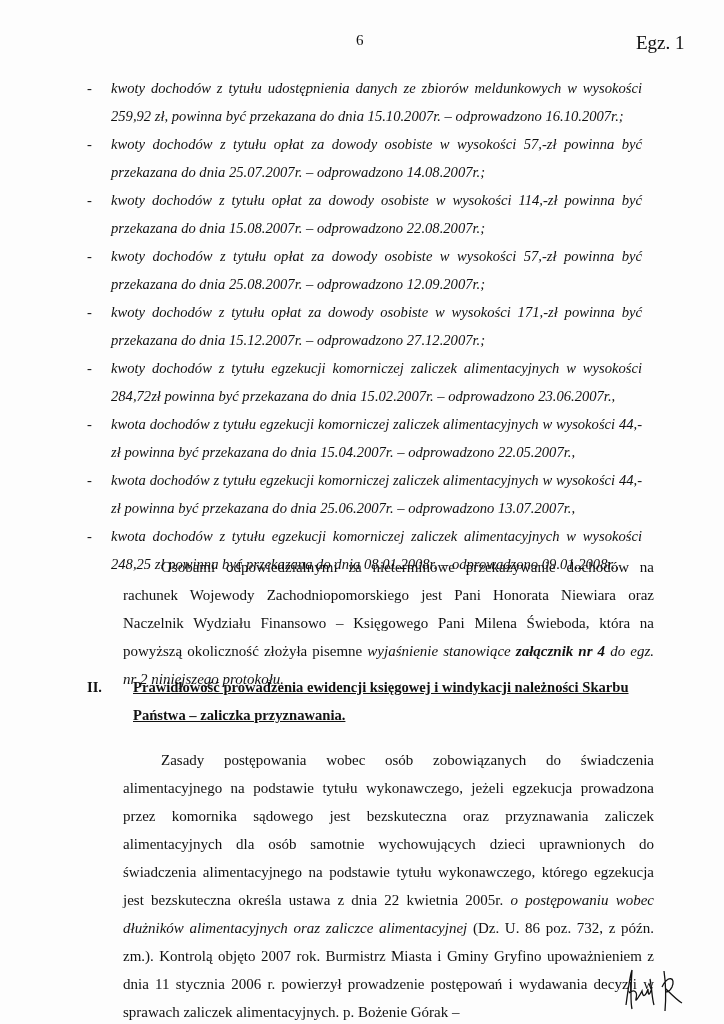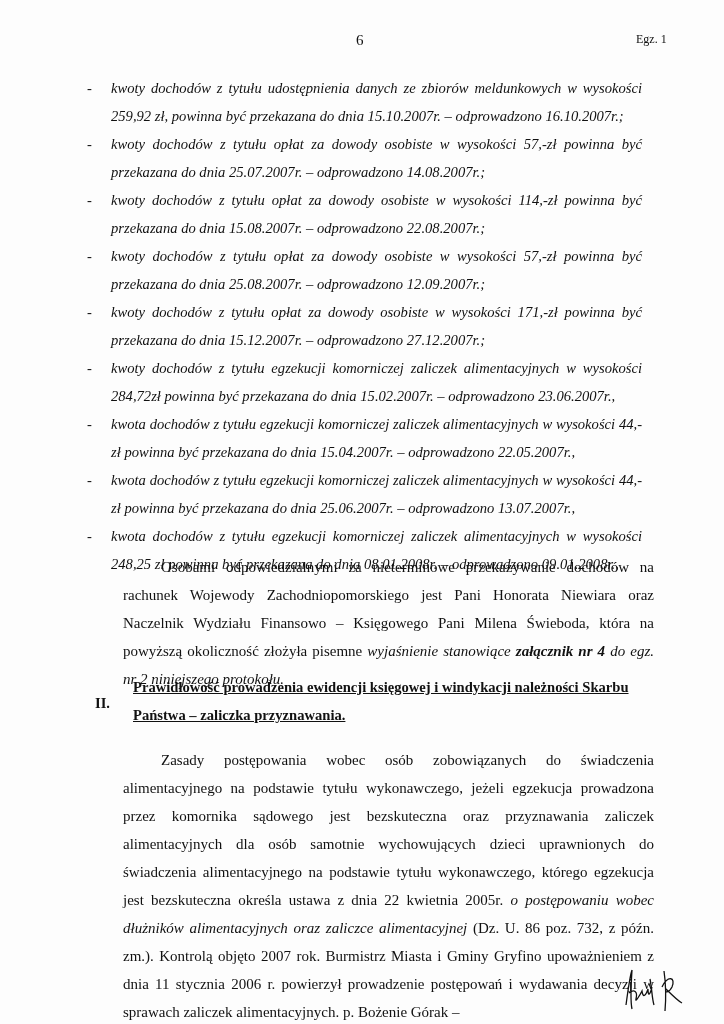--- a/index.html
+++ b/index.html
@@ -2,30 +2,30 @@
 <html><head>
 <meta charset="utf-8">
 <style>
   html, body { margin: 0; padding: 0; }
   body {
     width: 724px; height: 1024px; background: #fdfdfd; position: relative; overflow: hidden;
     font-family: "Liberation Serif", "DejaVu Serif", serif; color: #111;
   }
   .page { position: absolute; left: 0; top: 0; width: 724px; height: 1024px; }
   .hdr-num { position: absolute; left: 356px; top: 32px; font-size: 15px; }
-  .hdr-egz { position: absolute; left: 636px; top: 32px; font-size: 12px; }
+  .hdr-egz { position: absolute; left: 636px; top: 32px; font-size: 19px; }
   .list { position: absolute; left: 87px; top: 74px; width: 555px; }
   .item { position: relative; padding-left: 24px; font-size: 14.6px; line-height: 28px; margin: 0; }
   .item .dash { position: absolute; left: 0; top: 0; }
   .item .txt { text-align: justify; text-align-last: left; display: block; font-style: italic; }
   .para { position: absolute; left: 123px; width: 531px; font-size: 15px; line-height: 28px; text-align: justify; margin-top: 13px; }
   .para .ind { display: inline-block; width: 38px; }
   .p1 { top: 540px; }
   .sec { position: absolute; left: 87px; top: 673px; width: 555px; font-size: 14.6px; line-height: 28px; font-weight: bold; }
-  .sec .roman { position: absolute; left: 0; top: 16px; margin-left: 8px; }
+  .sec .roman { position: absolute; left: 0; top: 0; }
   .sec .title { position: absolute; left: 46px; top: 0; width: 509px; text-decoration: underline; }
   .p2 { top: 733px; }
   i.it { font-style: italic; }
   b.bi { font-weight: bold; font-style: italic; }
   .sig { position: absolute; left: 620px; top: 965px; }
 </style>
 </head>
 <body>
 
 <div class="page">

